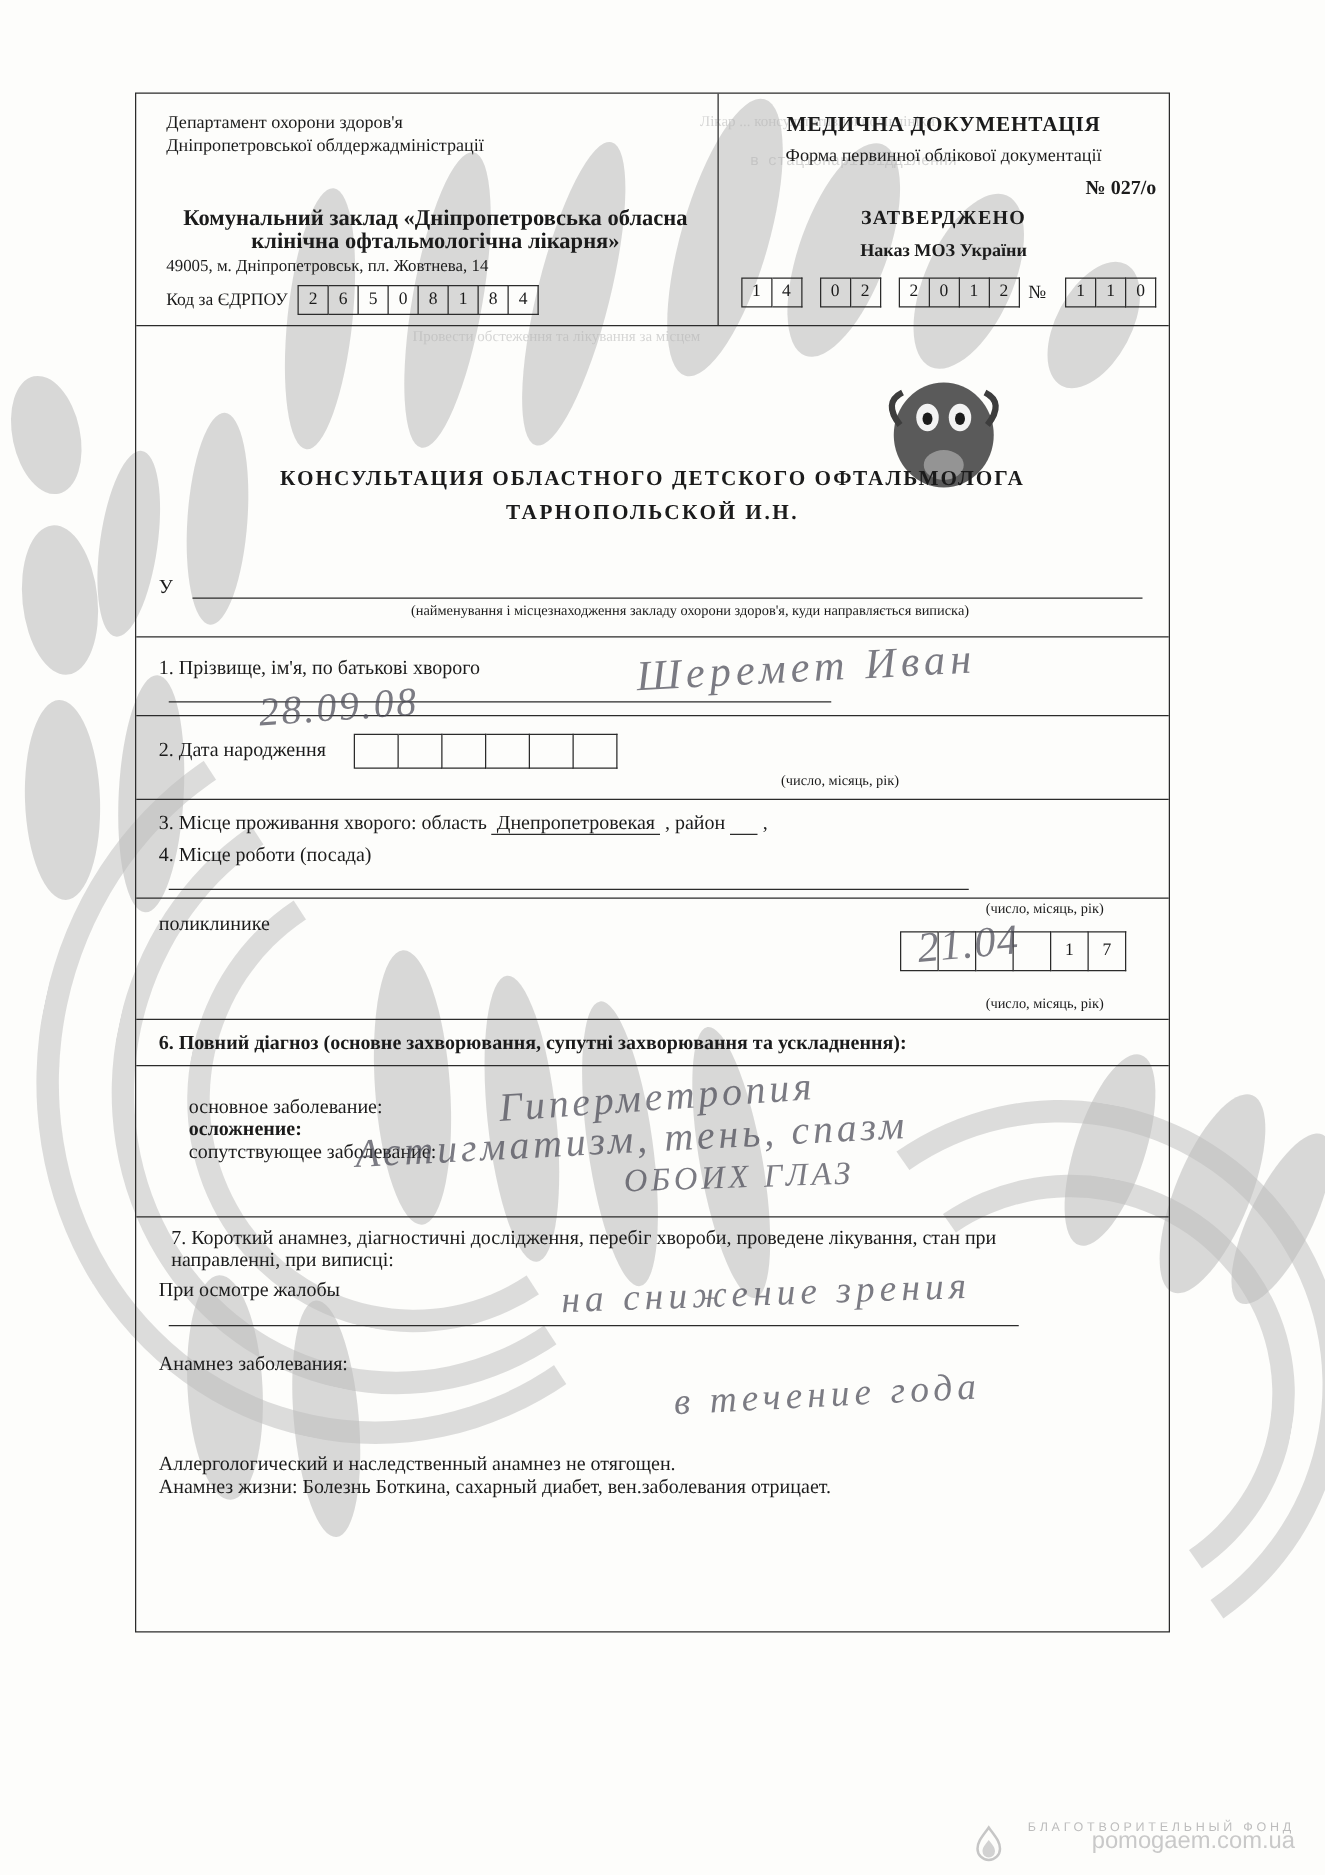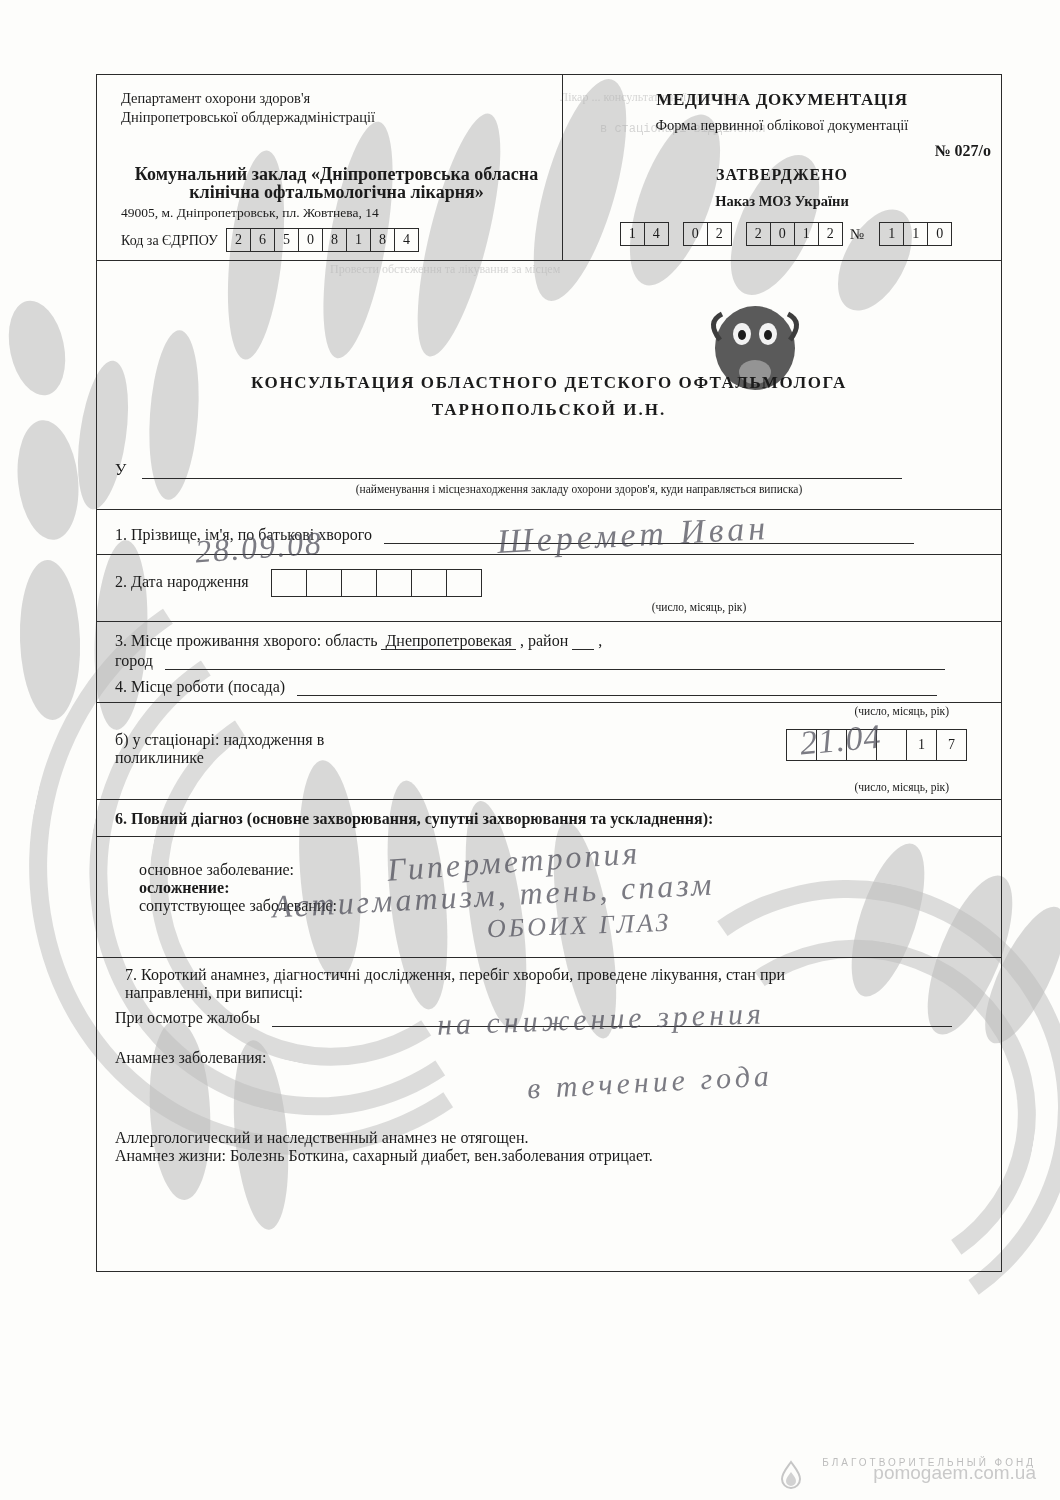--- a/index.html
+++ b/index.html
@@ -39,23 +39,23 @@
     opacity: .55;
     font-size: 12px;
     line-height: 19px;
     font-family: "Liberation Serif", serif;
     pointer-events: none;
     white-space: pre;
   }
   
   .frame {
     position: absolute;
-    left: 96px;
+    left: 108px;
     top: 74px;
-    width: 906px;
+    width: 828px;
     border: 1.4px solid #2b2b2b;
     box-sizing: border-box;
   }
   .hdr {
     display: flex;
     border-bottom: 1.4px solid #2b2b2b;
   }
   .hdr-left {
     width: 466px;
     box-sizing: border-box;
@@ -322,34 +322,29 @@
       <div class="caption" style="padding-left:300px;">(число, місяць, рік)</div>
       <div class="rule" style="margin-top:8px;"></div>
 
       <div class="row" style="padding-top:10px;">
         <span class="fld">3. Місце проживання хворого: область</span>
         <span class="fld" style="border-bottom:1px solid #2b2b2b;padding:0 4px;">Днепропетровекая</span>
         <span class="fld">, район</span>
         <span class="line-u" style="width:22px;height:16px;"></span>
         <span class="fld">,</span>
       </div>
-      <div class="row" style="padding-top:2px;">
-        <span class="fld">город</span>
-        <span class="line-u" style="width:780px;height:16px;margin-left:8px;"></span>
-      </div>
 
       <div class="row" style="padding-top:8px;padding-bottom:6px;">
         <span class="fld">4. Місце роботи (посада)</span>
         <span class="line-u" style="width:640px;height:16px;margin-left:8px;"></span>
       </div>
       <div class="rule"></div>
 
       <div class="row" style="position:relative;padding-top:12px;height:96px;box-sizing:border-box;">
         <div class="caption" style="position:absolute;right:52px;top:2px;">(число, місяць, рік)</div>
-        <div class="fld" style="margin-top:16px;">б) у стаціонарі: надходження в</div>
         <div class="fld">поликлинике</div>
         <span class="boxes" style="position:absolute;right:34px;top:26px;">
           <span class="cell" style="width:29px;height:30px;line-height:30px;"></span>
           <span class="cell" style="width:29px;height:30px;line-height:30px;"></span>
           <span class="cell" style="width:29px;height:30px;line-height:30px;"></span>
           <span class="cell" style="width:29px;height:30px;line-height:30px;"></span>
           <span class="cell" style="width:29px;height:30px;line-height:30px;">1</span>
           <span class="cell" style="width:29px;height:30px;line-height:30px;">7</span>
         </span>
         <span class="hand" style="right:120px;top:18px;font-size:34px;transform:rotate(-5deg);letter-spacing:1px;">21.04</span>

